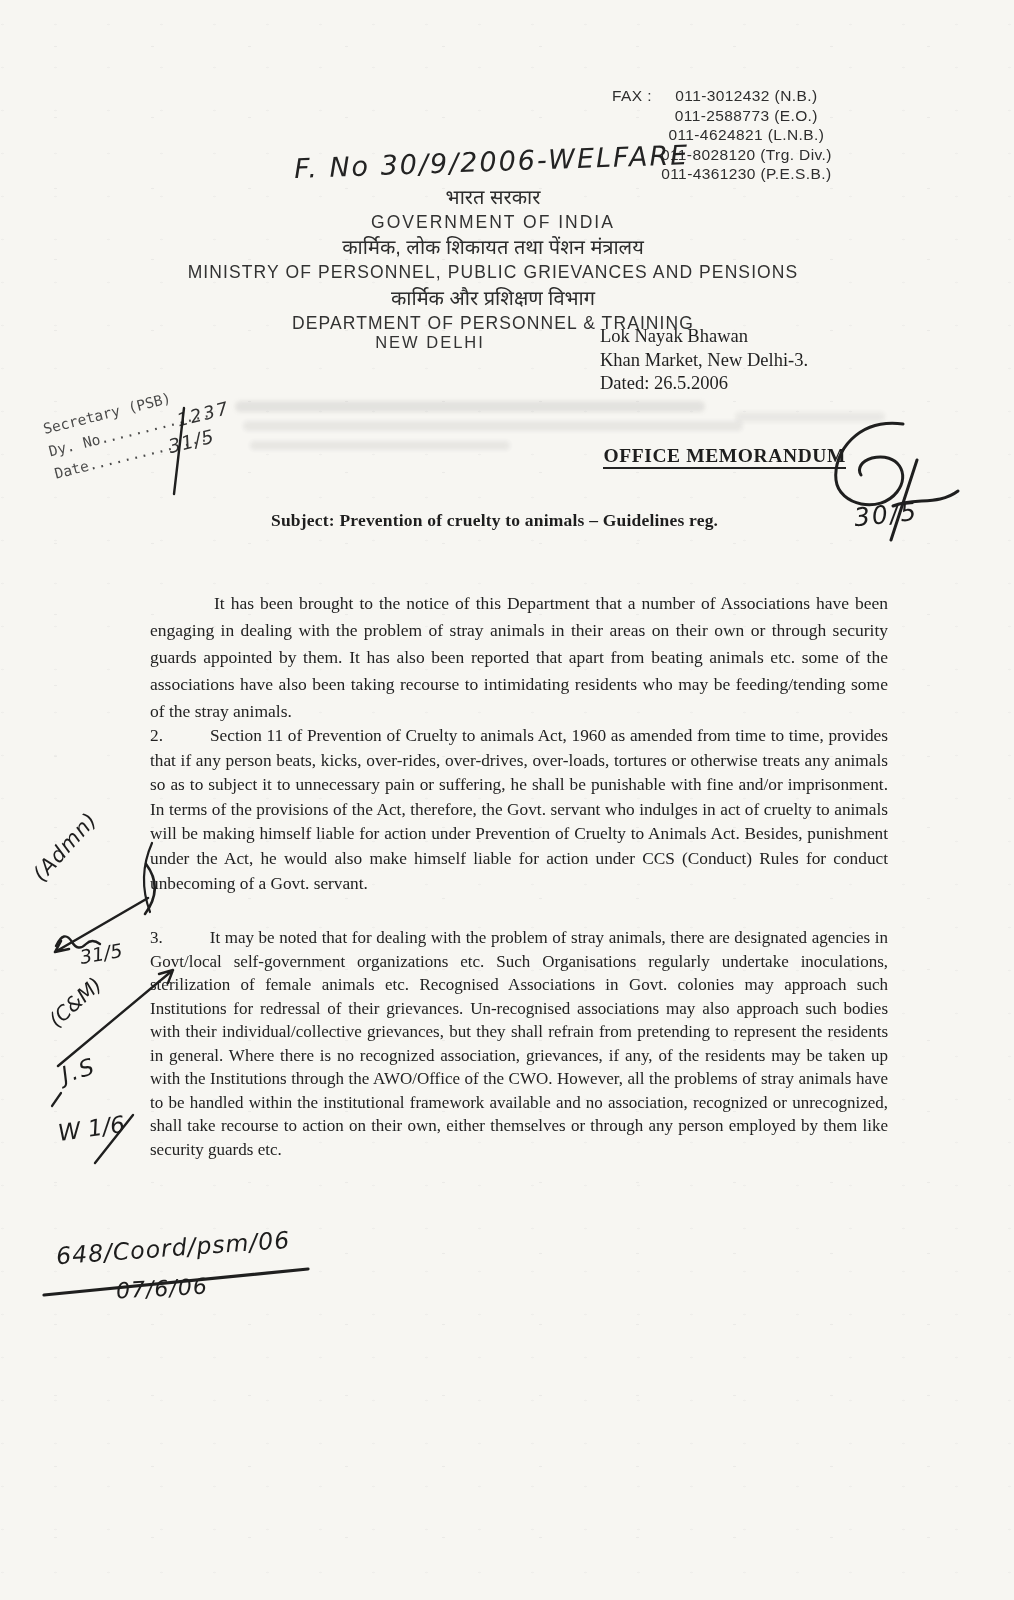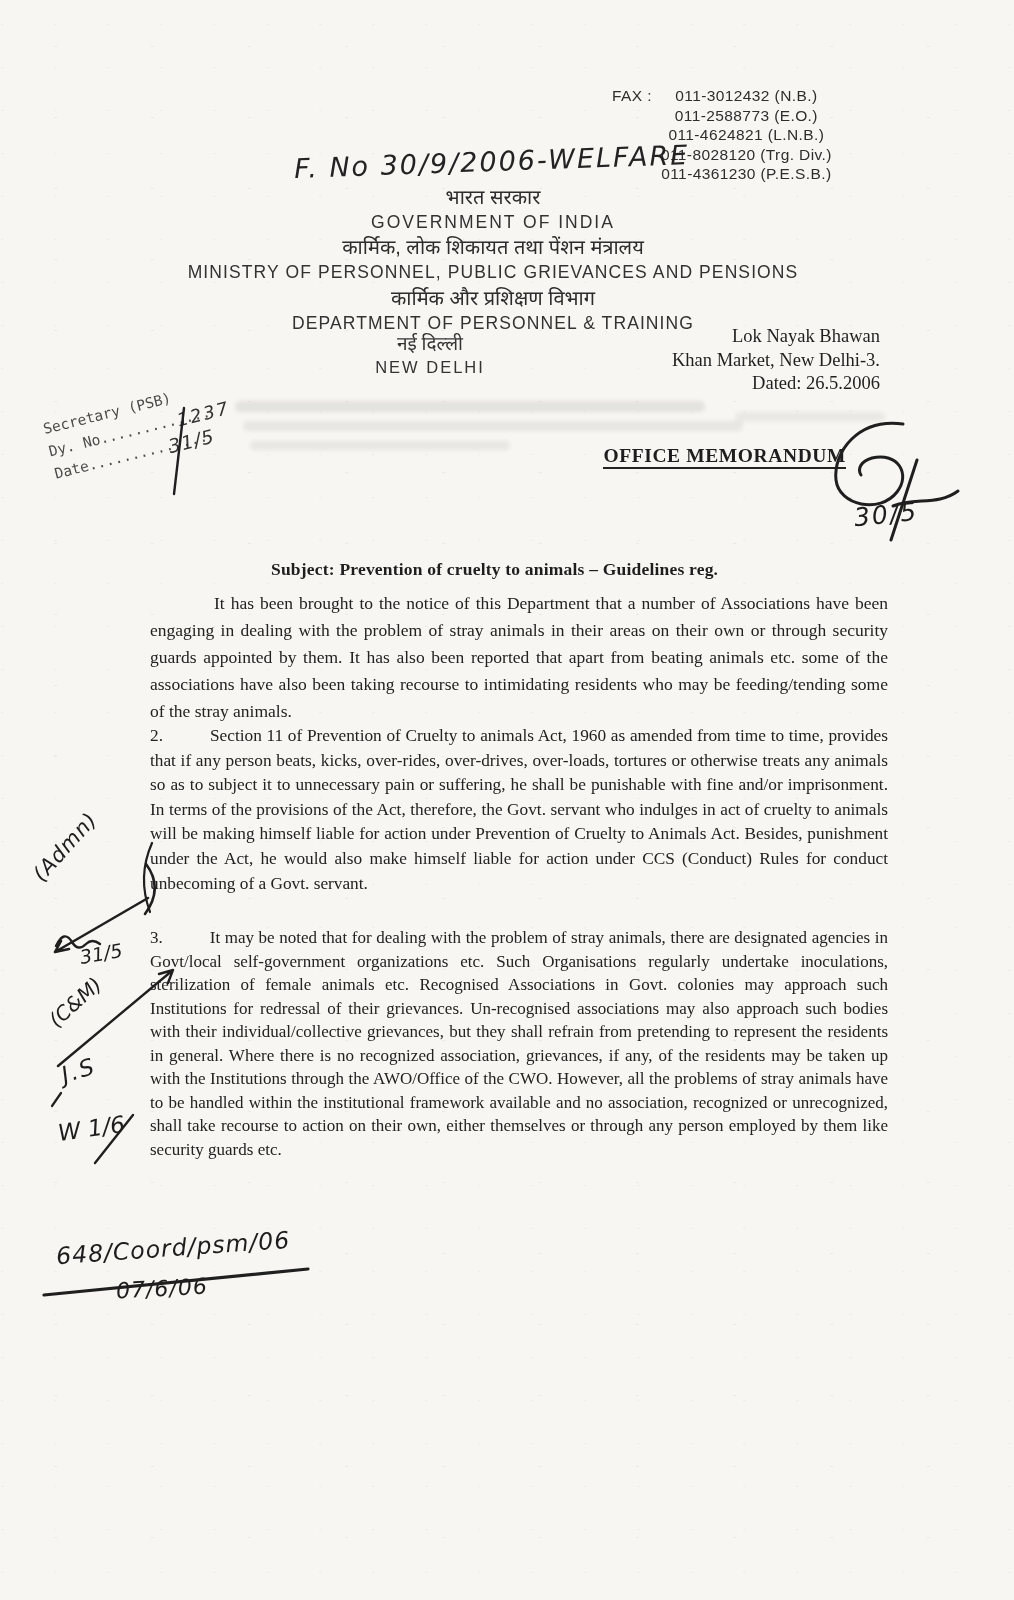--- a/index.html
+++ b/index.html
@@ -31,34 +31,34 @@
   
   .gov-header{top:184px;left:140px;width:706px;text-align:center;color:#323232;}
   .gov-header .hi{font-size:20px;line-height:26px;color:#2c2c2c;}
   .gov-header .en1{font-size:17.5px;line-height:24px;letter-spacing:2px;}
   .gov-header .en{font-size:17.5px;line-height:25px;letter-spacing:1.1px;}
   .place-block{top:331px;left:150px;width:560px;text-align:center;color:#333;}
   .place-block .hi{font-size:19px;line-height:25px;}
   .place-block .en{font-size:16.5px;line-height:23px;letter-spacing:2px;font-family:"Liberation Sans",sans-serif;}
 
   
-  .addr{top:325px;left:600px;width:280px;text-align:right;font-size:18.5px;line-height:23.5px;color:#1f1f1f;}
+  .addr{top:325px;left:600px;width:280px;font-size:18.5px;line-height:23.5px;color:#1f1f1f;}
 
   
   .stamp{top:392px;left:46px;transform:rotate(-14deg);font-size:14.5px;line-height:21px;color:#3c3c3c;opacity:.92;}
   .stamp .hwv{font-style:italic;font-family:"DejaVu Sans",sans-serif;font-size:18px;color:#222;}
   .stamp .l2 .hwv{position:relative;top:2px;left:-34px;letter-spacing:2px;}
   .stamp .l3 .hwv{position:relative;top:3px;left:-40px;font-size:19px;letter-spacing:1px;}
 
   
   .memo-title{top:445px;left:140px;width:706px;text-align:right;}
   .memo-title span{font-weight:bold;font-size:19.5px;letter-spacing:.6px;border-bottom:2.5px solid #232323;padding-bottom:1px;color:#1e1e1e;}
 
   
-  .subject{top:559px;left:271px;font-weight:bold;font-size:17.5px;color:#1e1e1e;letter-spacing:.2px;}
+  .subject{top:510px;left:271px;font-weight:bold;font-size:17.5px;color:#1e1e1e;letter-spacing:.2px;}
 
   
   .para{left:150px;width:738px;text-align:justify;color:#222;}
   .p1{top:590px;font-size:17.5px;line-height:27px;text-indent:64px;}
   .p2{top:724px;font-size:17.3px;line-height:24.6px;}
   .p3{top:926px;font-size:17px;line-height:23.5px;}
   .pnum{display:inline-block;}
   .ptab{display:inline-block;width:47px;}
 
   
@@ -107,21 +107,20 @@
 
   <div class="abs gov-header sans">
     <div class="hi">भारत सरकार</div>
     <div class="en1">GOVERNMENT OF INDIA</div>
     <div class="hi">कार्मिक, लोक शिकायत तथा पेंशन मंत्रालय</div>
     <div class="en">MINISTRY OF PERSONNEL, PUBLIC GRIEVANCES AND PENSIONS</div>
     <div class="hi">कार्मिक और प्रशिक्षण विभाग</div>
     <div class="en">DEPARTMENT OF PERSONNEL &amp; TRAINING</div>
   </div>
   <div class="abs place-block">
-    <div class="hi">नई दिल्ली</div>
     <div class="en">NEW DELHI</div>
   </div>
 
   <div class="abs addr serif">
     <div>Lok Nayak Bhawan</div>
     <div>Khan Market, New Delhi-3.</div>
     <div>Dated: 26.5.2006</div>
   </div>
 
   <div class="abs stamp mono">

